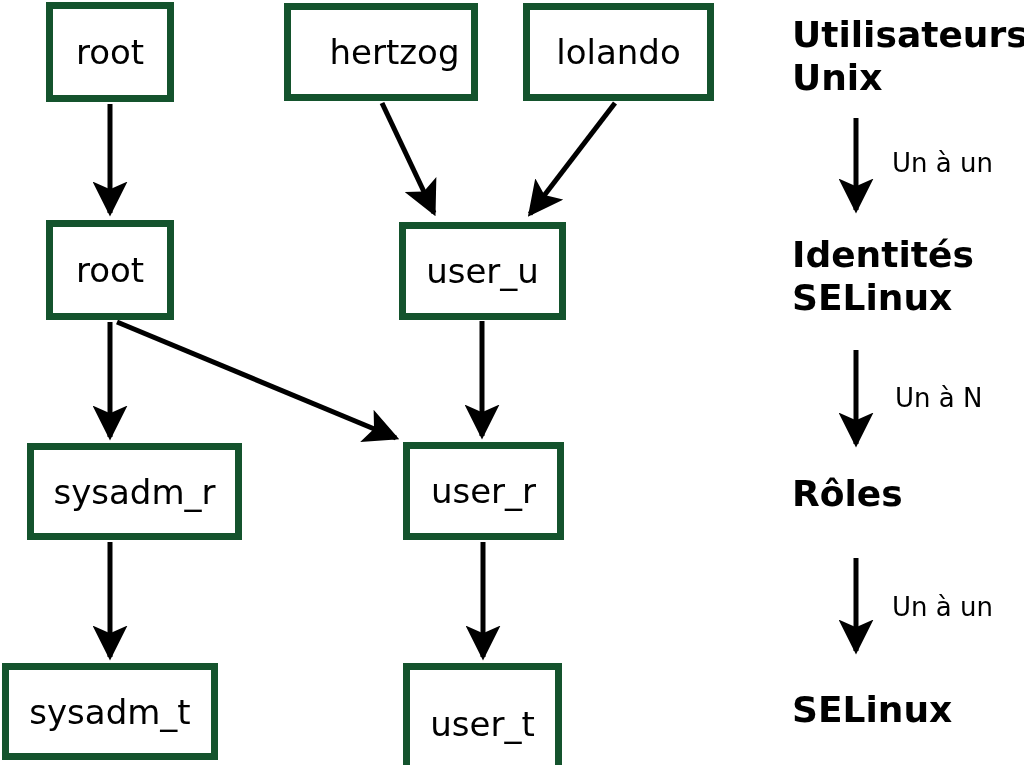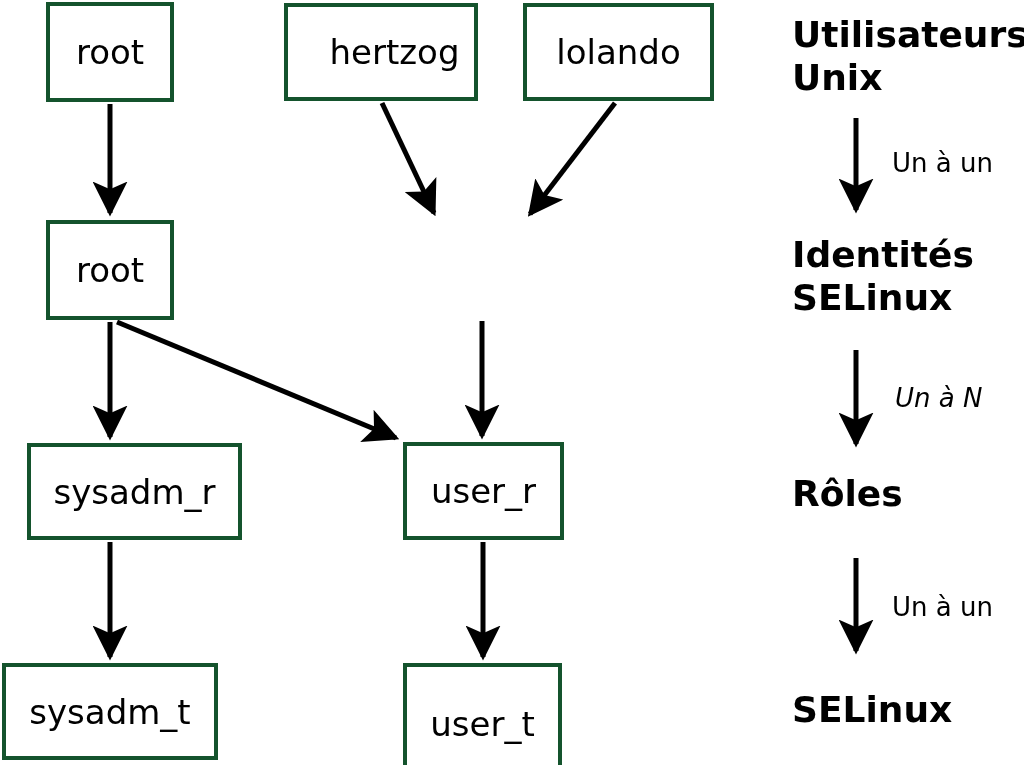--- a/index.html
+++ b/index.html
@@ -15,21 +15,21 @@
   #edges {
     position: absolute;
     left: 0; top: 0;
     width: 1024px;
     height: 765px;
   }
   .edge { stroke: #000000; stroke-width: 5; fill: none; }
   .node {
     position: absolute;
     box-sizing: border-box;
-    border: 4px solid #14532d;
+    border: 7px solid #14532d;
     background: #ffffff;
     display: flex;
     align-items: center;
     justify-content: center;
     font-size: 34px;
     color: #000000;
     white-space: nowrap;
   }
   .legend-label {
     position: absolute;
@@ -55,21 +55,21 @@
   #n-user-u       { left: 399px; top: 222px; width: 167px; height: 98px; }
   #n-sysadm-r     { left: 2px;   top: 443px; width: 215px; height: 97px; margin-left: 25px; }
   #n-user-r       { left: 403px; top: 442px; width: 161px; height: 98px; }
   #n-sysadm-t     { left: 2px;   top: 663px; width: 216px; height: 97px; }
   #n-user-t       { left: 403px; top: 663px; width: 159px; height: 121px; }
 
   
   #lg-level-1 { left: 792px; top: 13px; }
   #lg-cap-1   { left: 892px; top: 148px; }
   #lg-level-2 { left: 792px; top: 233px; }
-  #lg-cap-2   { left: 895px; top: 383px; font-style: italic; }
+  #lg-cap-2   { left: 895px; top: 383px; }
   #lg-level-3 { left: 792px; top: 472px; }
   #lg-cap-3   { left: 892px; top: 592px; }
   #lg-level-4 { left: 792px; top: 688px; }
 </style>
 </head>
 <body>
 
 <div id="canvas">
 
   <svg id="edges" viewBox="0 0 1024 765" xmlns="http://www.w3.org/2000/svg">
@@ -90,20 +90,21 @@
 
     <line class="edge" x1="856" y1="118" x2="856" y2="210" marker-end="url(#arrow)"></line>
     <line class="edge" x1="856" y1="350" x2="856" y2="444" marker-end="url(#arrow)"></line>
     <line class="edge" x1="856" y1="558" x2="856" y2="651" marker-end="url(#arrow)"></line>
   </svg>
 
   <div class="node" id="n-unix-root">root</div>
   <div class="node" id="n-hertzog">hertzog</div>
   <div class="node" id="n-lolando">lolando</div>
   <div class="node" id="n-selinux-root">root</div>
+  <div class="node" id="n-user-u">user_u</div>
   <div class="node" id="n-sysadm-r">sysadm_r</div>
   <div class="node" id="n-user-r">user_r</div>
   <div class="node" id="n-sysadm-t">sysadm_t</div>
   <div class="node" id="n-user-t">user_t</div>
 
   <div class="legend-label" id="lg-level-1">Utilisateurs
 Unix</div>
   <div class="legend-caption" id="lg-cap-1">Un à un</div>
   <div class="legend-label" id="lg-level-2">Identités
 SELinux</div>

